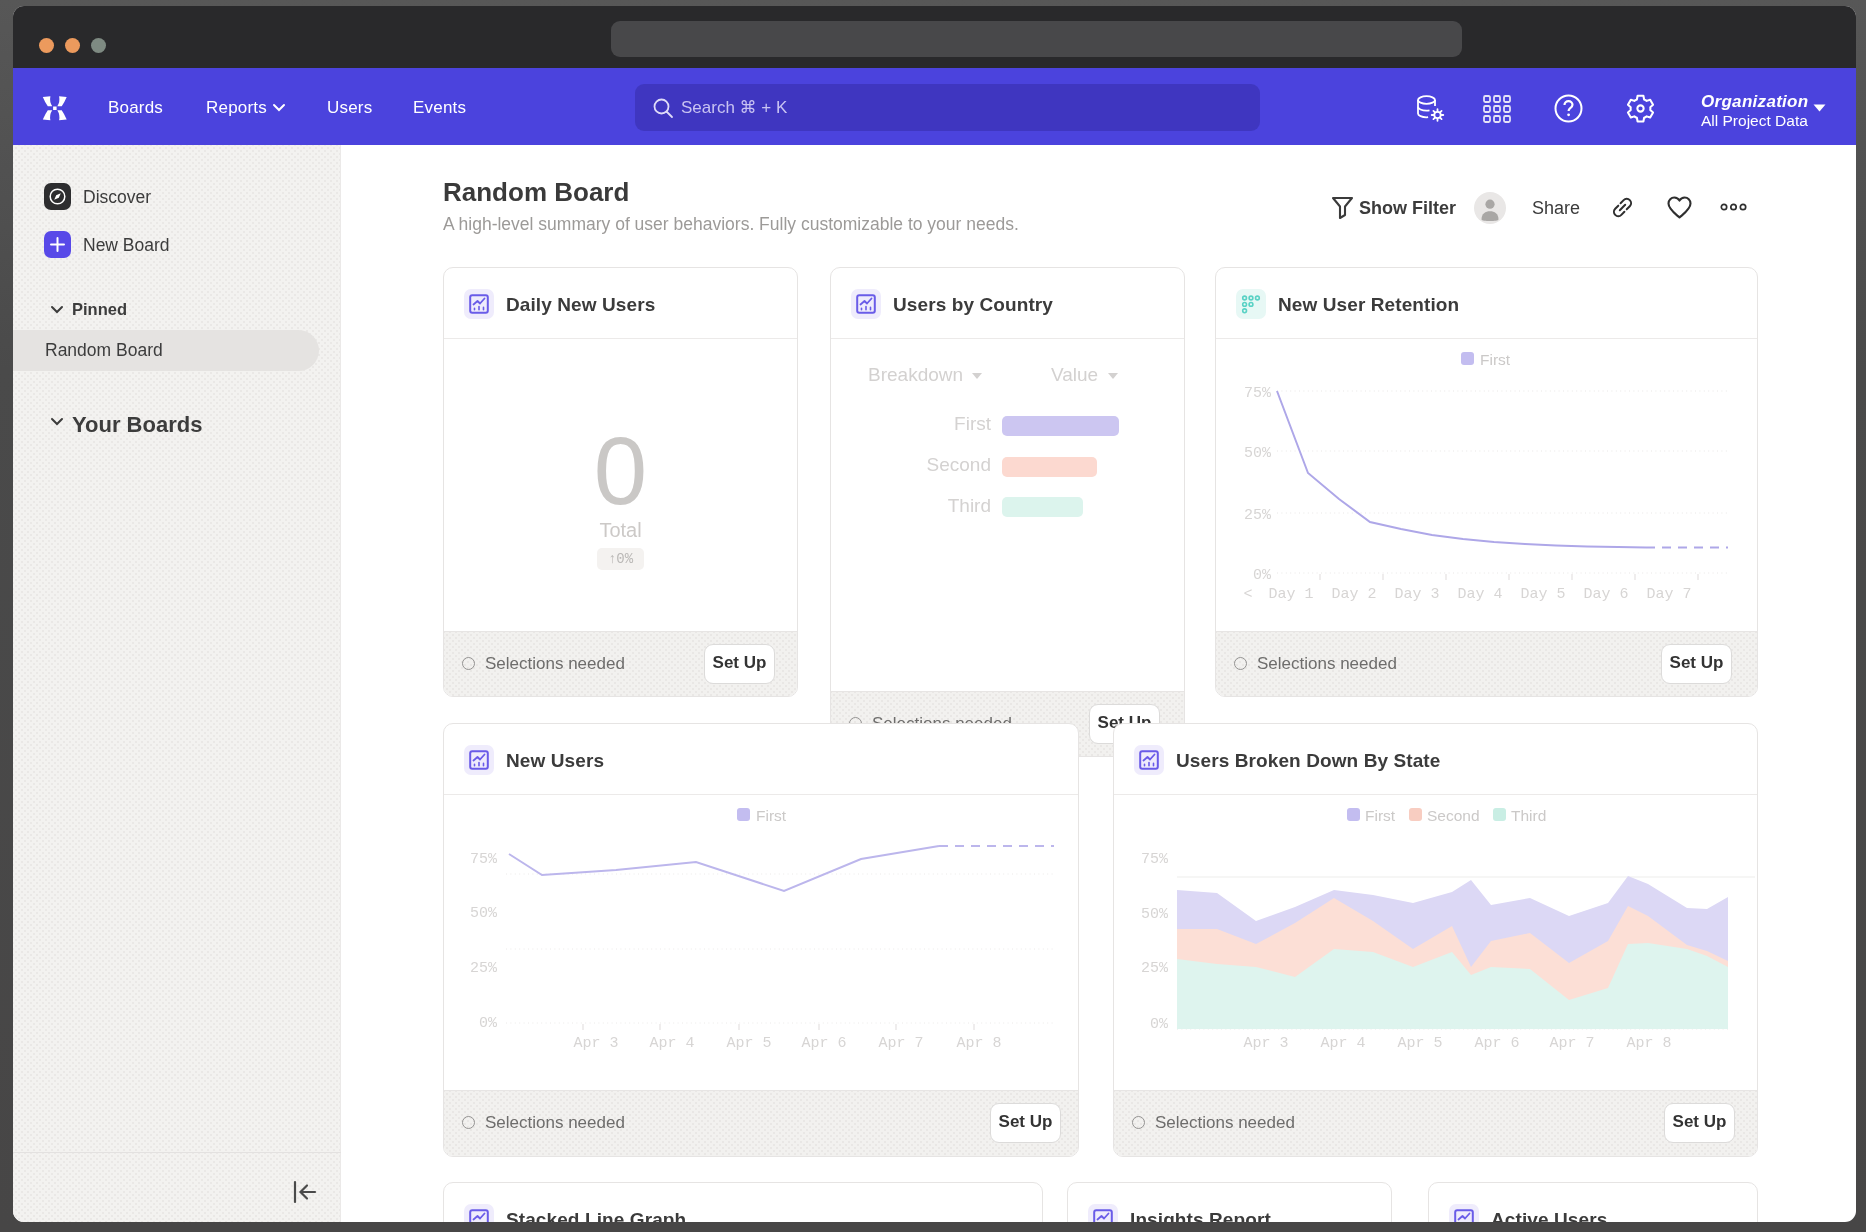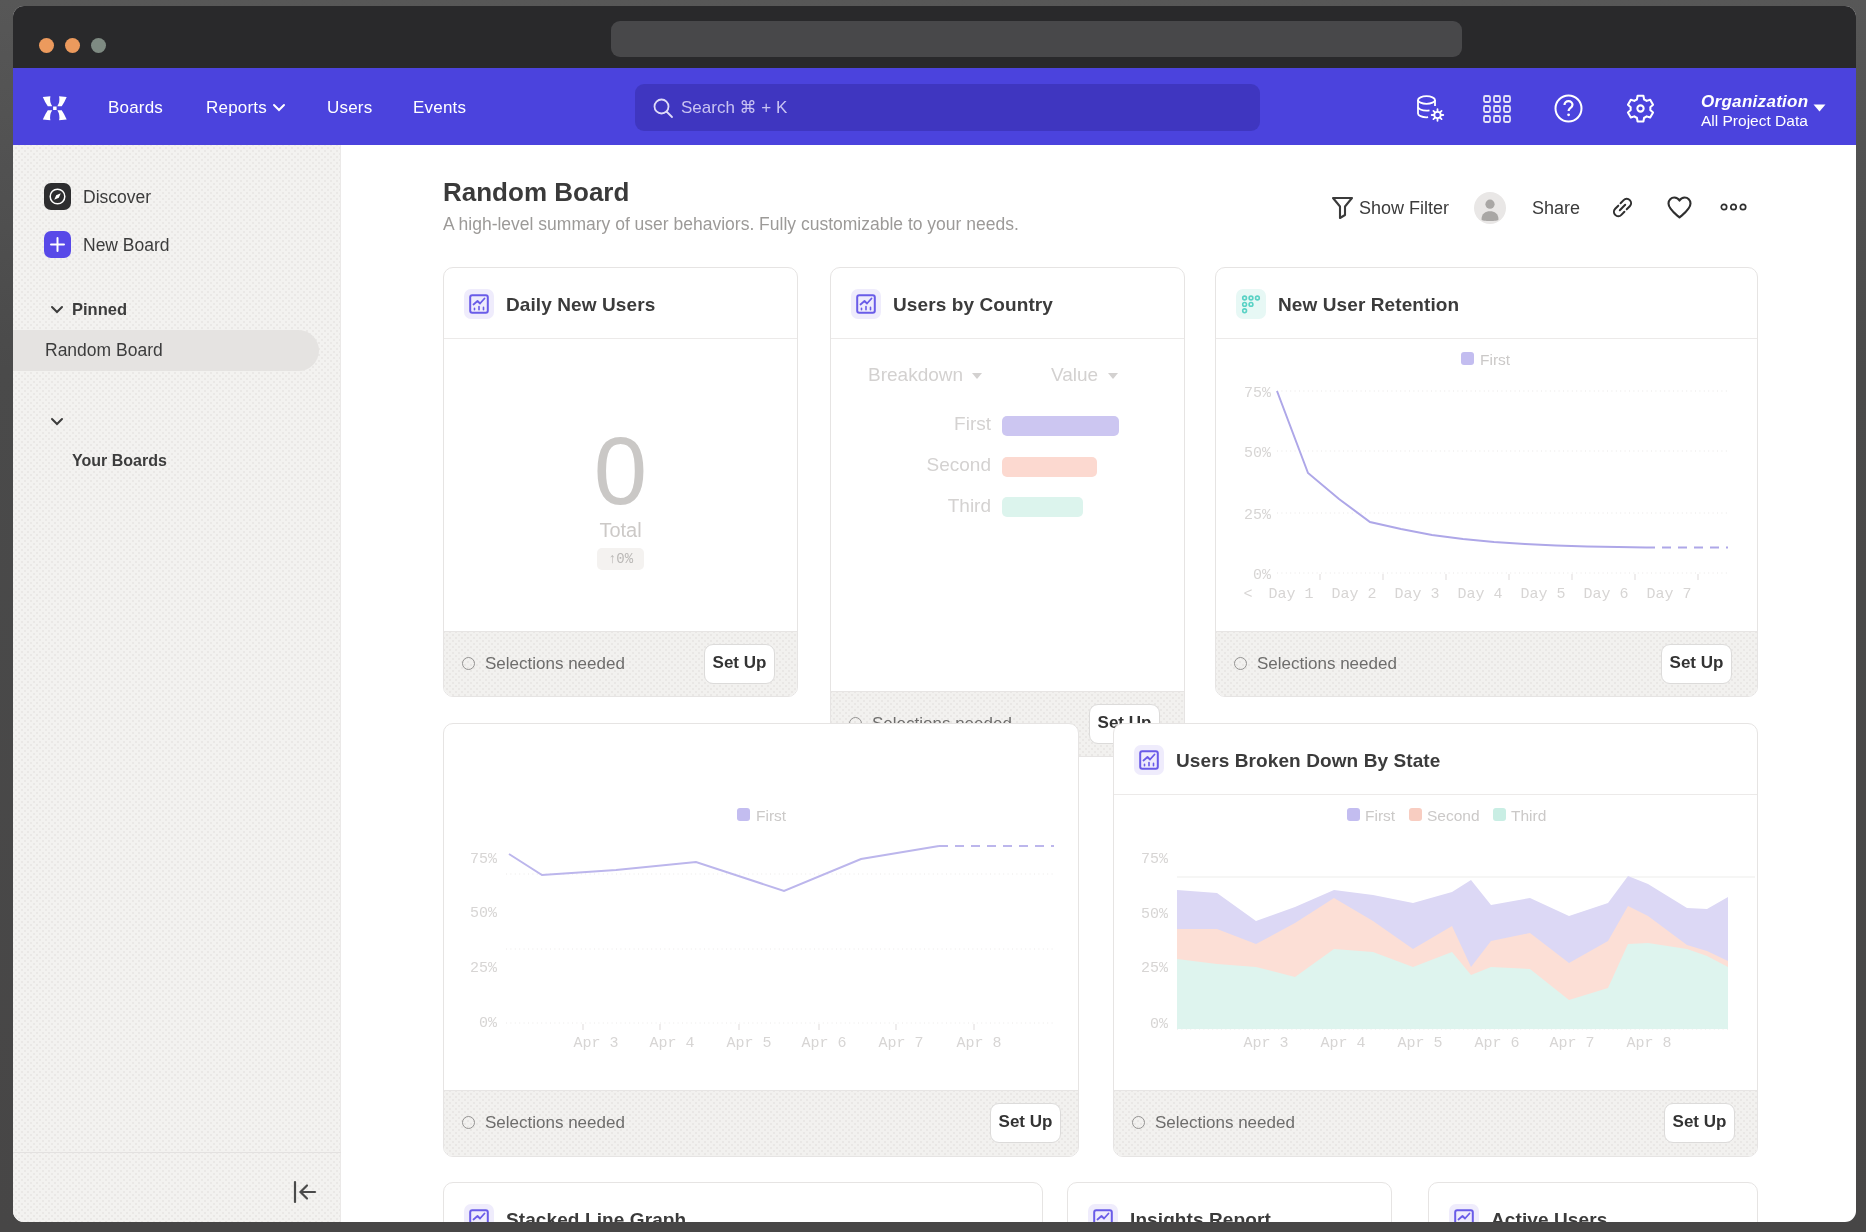--- a/index.html
+++ b/index.html
@@ -137,38 +137,38 @@
         <path d="M2 2 L7 7 L12 2" stroke="#3c3c3c" stroke-width="2" fill="none" stroke-linecap="round"></path>
       </svg>
   <div class="sideitem" style="left:72px; top:300px; font-size:16.5px; font-weight:bold;">Pinned</div>
 
   <div class="pill"></div>
   <div class="sideitem" style="left:45px; top:340px; font-size:17.5px;">Random Board</div>
 
   <svg class="abs" style="left:50px; top:417px;" width="14" height="9" viewBox="0 0 14 9">
         <path d="M2 2 L7 7 L12 2" stroke="#3c3c3c" stroke-width="2" fill="none" stroke-linecap="round"></path>
       </svg>
-  <div class="sideitem" style="left:72px; top:412px; font-size:16px; font-weight:bold;margin-top:40px;">Your Boards</div>
+  <div class="sideitem" style="left:72px; top:412px; font-size:22px; font-weight:bold;">Your Boards</div>
 
   <div class="abs" style="left:13px; top:1152px; width:328px; height:1px; background:#e3e1e0;"></div>
   <svg class="abs" style="left:292px; top:1180px;" width="26" height="24" viewBox="0 0 26 24">
     <g stroke="#4a4a4a" stroke-width="2.2" fill="none" stroke-linecap="round">
       <path d="M3 2 V22"></path>
       <path d="M23 12 H9"></path>
       <path d="M15 5.5 L8.5 12 L15 18.5"></path>
     </g>
   </svg>
 
   <div class="abs" style="left:443px; top:177px; font-size:26px; font-weight:bold; color:#3a3a3a;">Random Board</div>
   <div class="abs" style="left:443px; top:214px; font-size:17.5px; color:#9c9a98;">A high-level summary of user behaviors. Fully customizable to your needs.</div>
 
   <svg class="abs" style="left:1331px; top:196px;" width="23" height="24" viewBox="0 0 23 24">
     <path d="M2 2 H21 L14 10.5 V19 L9 22 V10.5 Z" stroke="#3b3b3b" stroke-width="2.1" fill="none" stroke-linejoin="round"></path>
   </svg>
-  <div class="abs" style="left:1359px; top:198px; font-size:18px; color:#3b3b3b; font-weight:400;">Show Filter</div>
+  <div class="abs" style="left:1359px; top:198px; font-size:18px; color:#3b3b3b; font-weight:700;">Show Filter</div>
   <svg class="abs" style="left:1474px; top:192px;" width="32" height="32" viewBox="0 0 32 32">
     <defs>
           <clipPath id="avclip">
             <circle cx="16" cy="16" r="16"></circle>
           </clipPath>
         </defs>
     <circle cx="16" cy="16" r="16" fill="#e9e7e6"></circle>
     <g clip-path="url(#avclip)">
       <circle cx="16" cy="12.2" r="4.6" fill="#a9a7a5"></circle>
       <path d="M7.5 27.5 C7.5 21.5 11.5 19.2 16 19.2 C20.5 19.2 24.5 21.5 24.5 27.5 C24.5 29.5 7.5 29.5 7.5 27.5 Z" fill="#a9a7a5"></path>
@@ -300,20 +300,32 @@
       <line x1="430" y1="279.5" x2="512" y2="279.5" stroke="#aea7e8" stroke-width="2" stroke-dasharray="9 7"></line>
     </svg>
     <div class="cfoot">
       <div class="selcirc"></div>
       <div class="selneed">Selections needed</div>
       <div class="setup" style="right:25px;">Set Up</div>
     </div>
   </div>
 
   <div class="card" style="left:443px; top:723px; width:636px; height:434px;">
+    <div class="chead">
+      <div class="cicon">
+            <svg style="position:absolute;left:5px;top:5px;" width="20" height="20" viewBox="0 0 20 20">
+        <g stroke="#6a5ce8" fill="none">
+                <rect x="1.2" y="1.2" width="17.6" height="17.6" rx="2" stroke-width="2"></rect>
+        <path d="M4.5 10.5 L8.5 7 L11 9.5 L15.5 4.5" stroke-width="1.8" stroke-linecap="round" stroke-linejoin="round"></path>
+        <path d="M5.5 14.2 v1.6 M10 12.6 v3.2 M14.5 13.4 v2.4" stroke-width="1.6" stroke-linecap="round"></path>
+              </g>
+            </svg>
+          </div>
+      <div class="ctitle">New Users</div>
+    </div>
     <svg class="abs" style="left:0px; top:0px;" width="634" height="368" viewBox="0 0 634 368">
       <rect x="293" y="84" width="13" height="13" rx="3" fill="#c3bdf0"></rect>
       <text x="312" y="97" class="legtxt">First</text>
       <g stroke="#eceae9" stroke-width="1" stroke-dasharray="1 3.4">
         <line x1="62" y1="150" x2="610" y2="150"></line>
         <line x1="62" y1="225" x2="610" y2="225"></line>
         <line x1="62" y1="299" x2="610" y2="299"></line>
       </g>
       <g stroke="#e6e4e3" stroke-width="1.3">
         <line x1="139" y1="300" x2="139" y2="306"></line>

